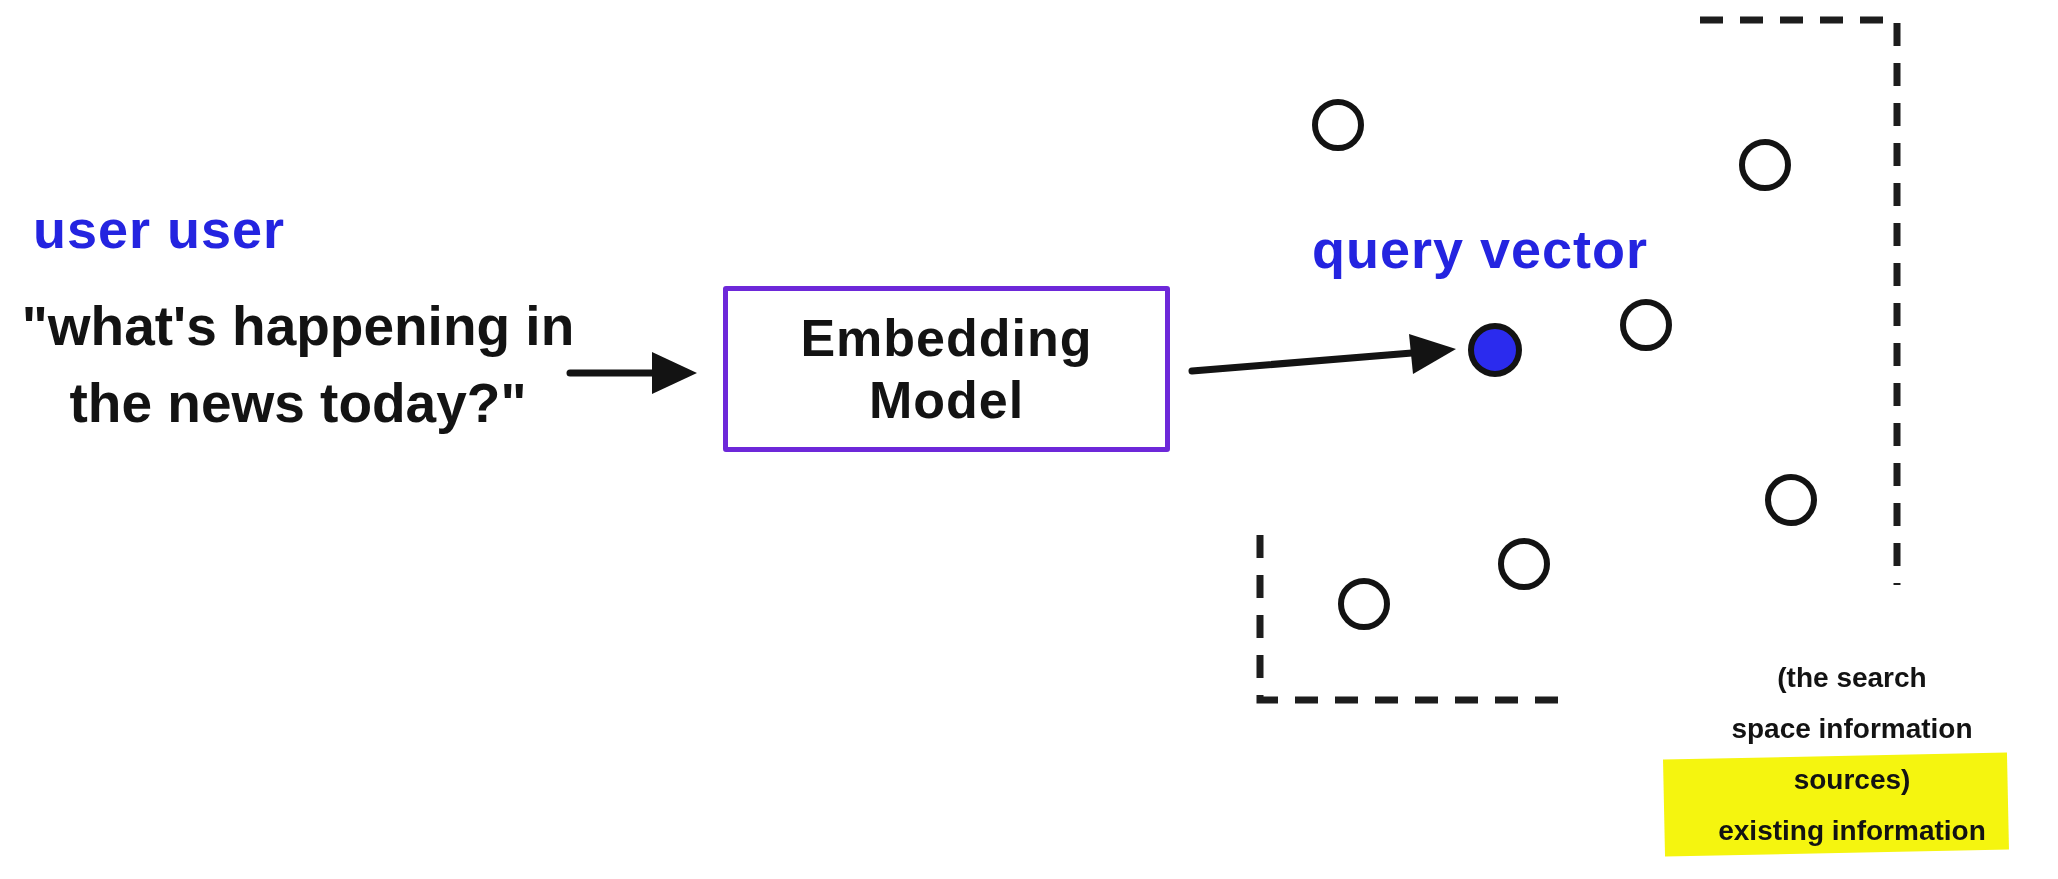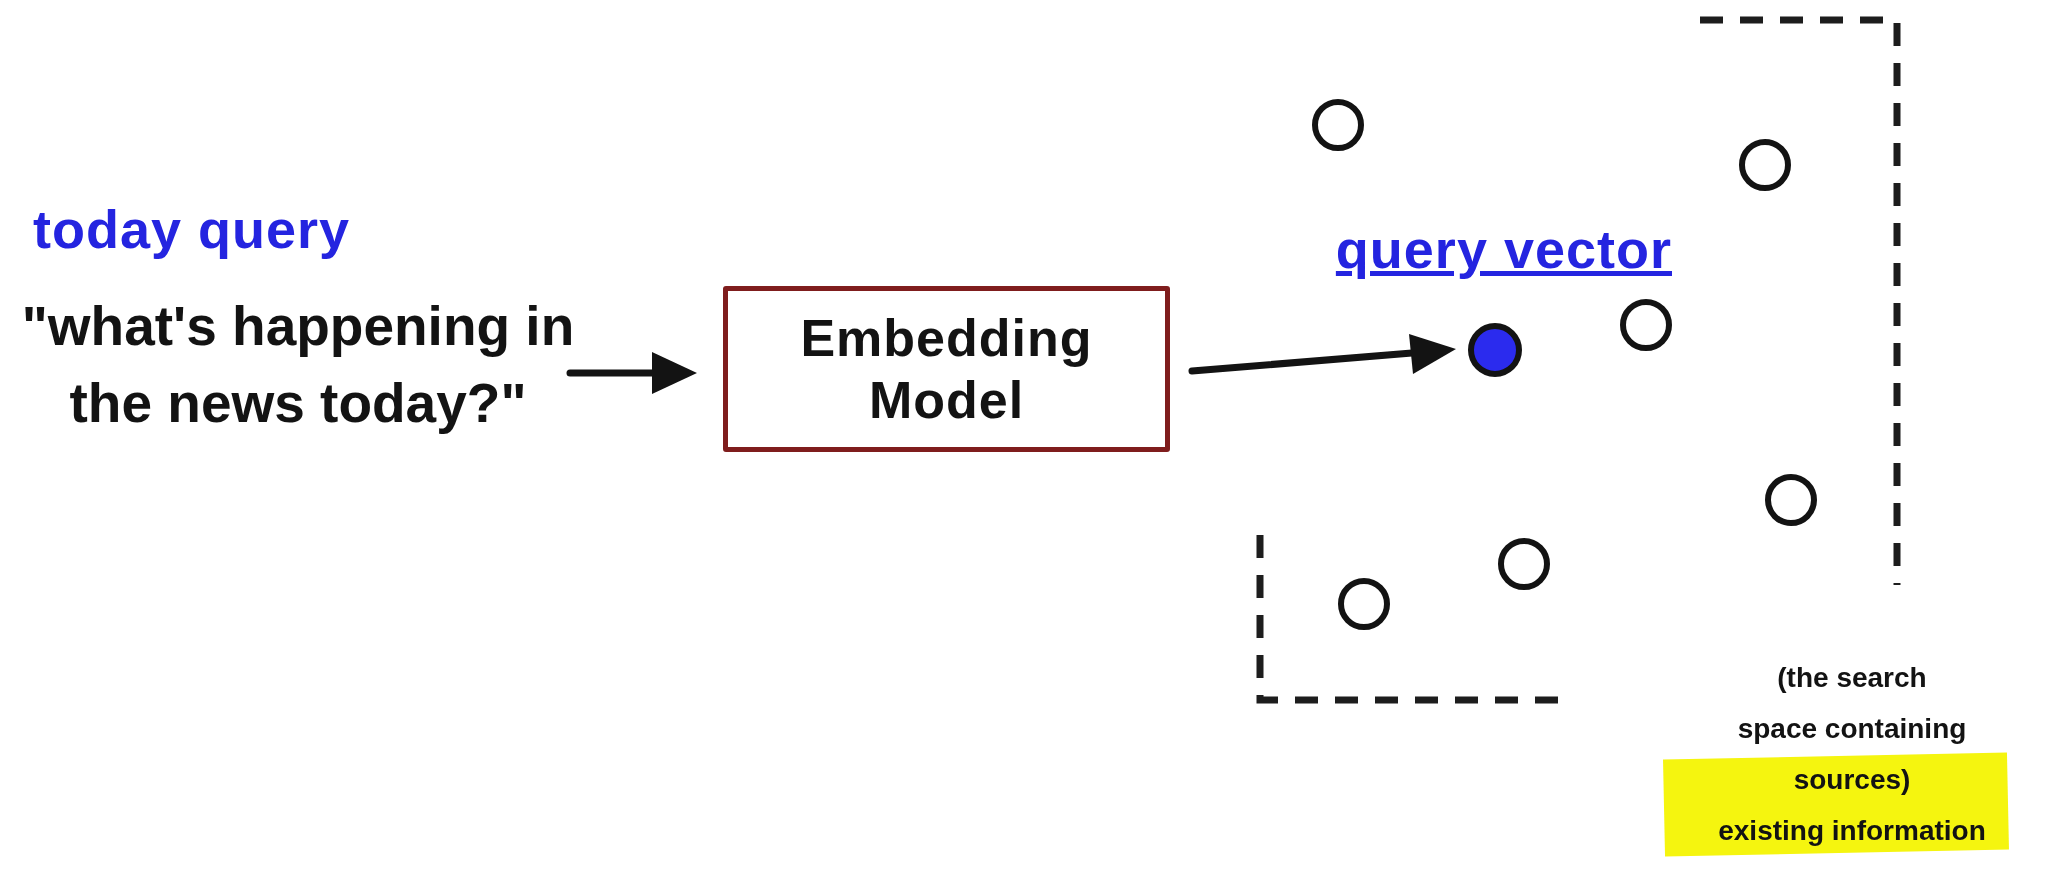--- a/index.html
+++ b/index.html
@@ -33,38 +33,37 @@
     line-height: 77px;
     text-align: center;
     width: 580px;
     white-space: nowrap;
   }
   .embedding-box {
     left: 723px;
     top: 286px;
     width: 437px;
     height: 156px;
-    border: 5px solid #7f1d1d;
+    border: 5px solid #6d28d9;
     border-radius: 3px;
     background: #ffffff;
     display: flex;
     flex-direction: column;
     align-items: center;
     justify-content: center;
     font-size: 52px;
     line-height: 62px;
     letter-spacing: 1px;
     z-index: 2;
   }
   .qv-label {
     left: 1288px;
     top: 218px;
     width: 384px;
-    text-align: right;
-    text-decoration: underline;
+    text-align: center;
   }
   .circle {
     position: absolute;
     border: 6px solid #131313;
     border-radius: 50%;
     background: #ffffff;
     box-sizing: border-box;
     z-index: 3;
   }
   .circle.filled { background: #2b2bee; }
@@ -95,21 +94,21 @@
     background: #f5f50f;
     transform: rotate(-1.2deg);
     z-index: 1;
   }
 </style>
 </head>
 <body>
 
 <div id="canvas">
 
-  <div class="abs blue-label" style="left:33px; top:198px;">today query</div>
+  <div class="abs blue-label" style="left:33px; top:198px;">user user</div>
 
   <div class="abs ink query-text" style="left:8px; top:288px;">
     <div>"what's happening in</div>
     <div>the news today?"</div>
   </div>
 
   <svg class="overlay" viewBox="0 0 2058 879" xmlns="http://www.w3.org/2000/svg">
 
     <g>
       <line x1="570" y1="373" x2="658" y2="373" stroke="#131313" stroke-width="7" stroke-linecap="round"></line>
@@ -140,18 +139,18 @@
       <div class="circle" style="left: 1620px; top: 299px; width: 52px; height: 52px;"></div>
       <div class="circle" style="left: 1765px; top: 474px; width: 52px; height: 52px;"></div>
       <div class="circle" style="left: 1498px; top: 538px; width: 52px; height: 52px;"></div>
       <div class="circle" style="left: 1338px; top: 578px; width: 52px; height: 52px;"></div>
     </div>
 
   <div class="abs highlight"></div>
 
   <div class="abs ink caption">
     <div class="cap-line">(the search</div>
-    <div class="cap-line">space containing</div>
+    <div class="cap-line">space information</div>
     <div class="cap-line">sources)</div>
     <div class="cap-line">existing information</div>
   </div>
 
 </div>
 
 </body></html>

